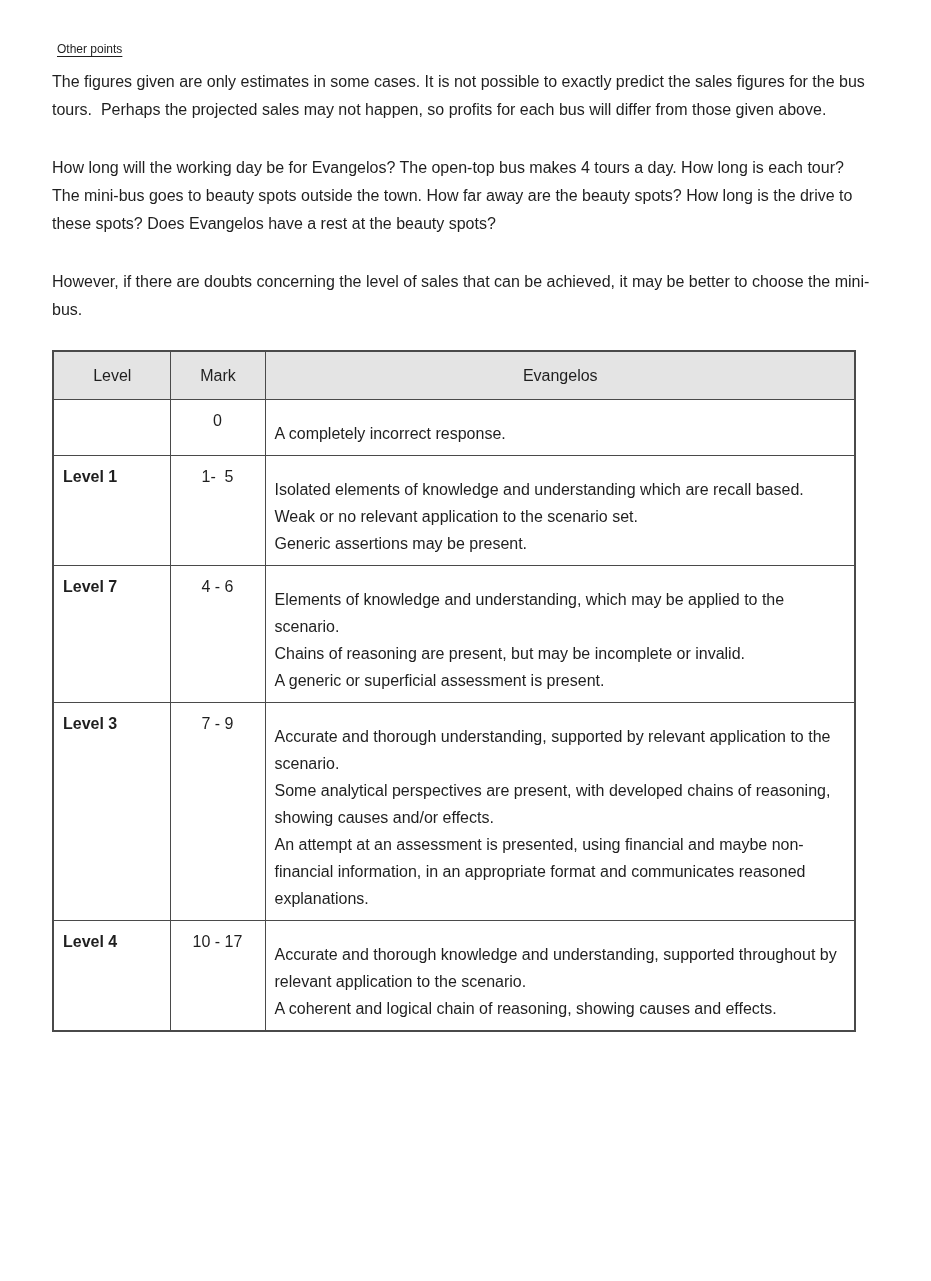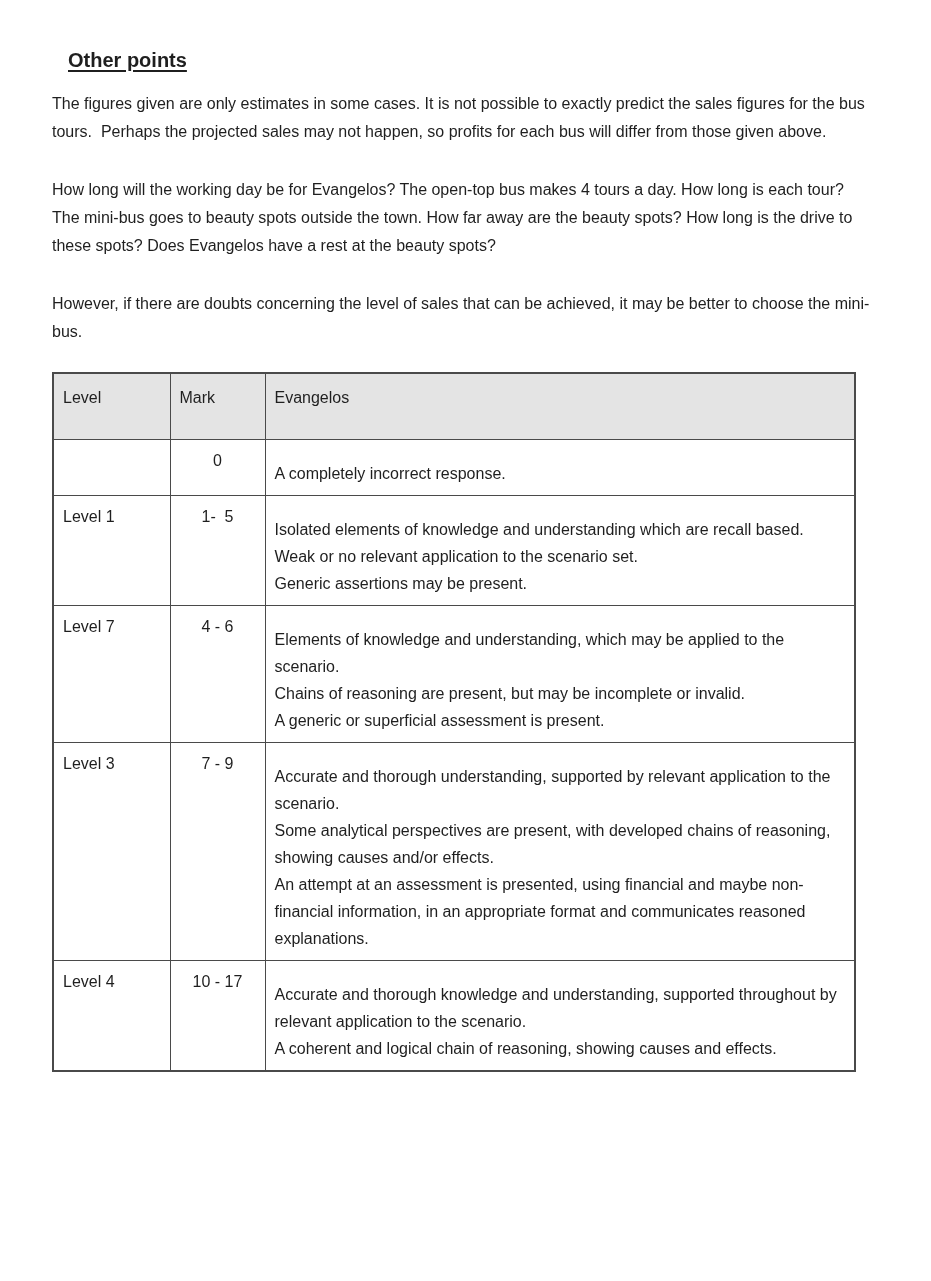--- a/index.html
+++ b/index.html
@@ -14,24 +14,24 @@
     background: #ffffff;
     box-sizing: border-box;
     padding: 30px 60px 40px 52px;
     font-family: "Liberation Sans", "DejaVu Sans", sans-serif;
     font-size: 16px;
     line-height: 28px;
     color: #1f1f1f;
     overflow: hidden;
   }
   .doc-heading {
-    font-size: 20px;
-    font-weight: 700;
+    font-size: 12px;
+    font-weight: 400;
     line-height: 28px;
-    margin: 16px;
+    margin: 5px;
     text-decoration: underline;
     text-underline-offset: 3px;
   }
   .doc-para {
     margin: 0;
     max-width: 818px;
     white-space: pre-wrap;
   }
   .gap-top { margin-top: 30px; }
   .levels-table {
@@ -44,29 +44,29 @@
   .levels-table th, .levels-table td {
     border: 1px solid #4a4a4a;
     vertical-align: top;
     box-sizing: border-box;
     line-height: 27px;
     font-size: 16px;
   }
   .levels-table th {
     background: #e4e4e4;
     font-weight: 400;
-    text-align: left;
+    text-align: center;
     padding: 10px 8px 10px 9px;
-    height: 66px;
+    height: 48px;
   }
   .col-level { width: 117px; }
   .col-mark  { width: 95px; }
   .col-desc  { width: 590px; }
   .cell-level {
-    font-weight: 400;
+    font-weight: 700;
     padding: 7px 8px 8px 9px;
   }
   .cell-mark {
     text-align: center;
     padding: 7px 4px 8px 4px;
     white-space: pre-wrap;
   }
   .cell-desc {
     padding: 20px 10px 8px 9px;
     white-space: pre-line;

